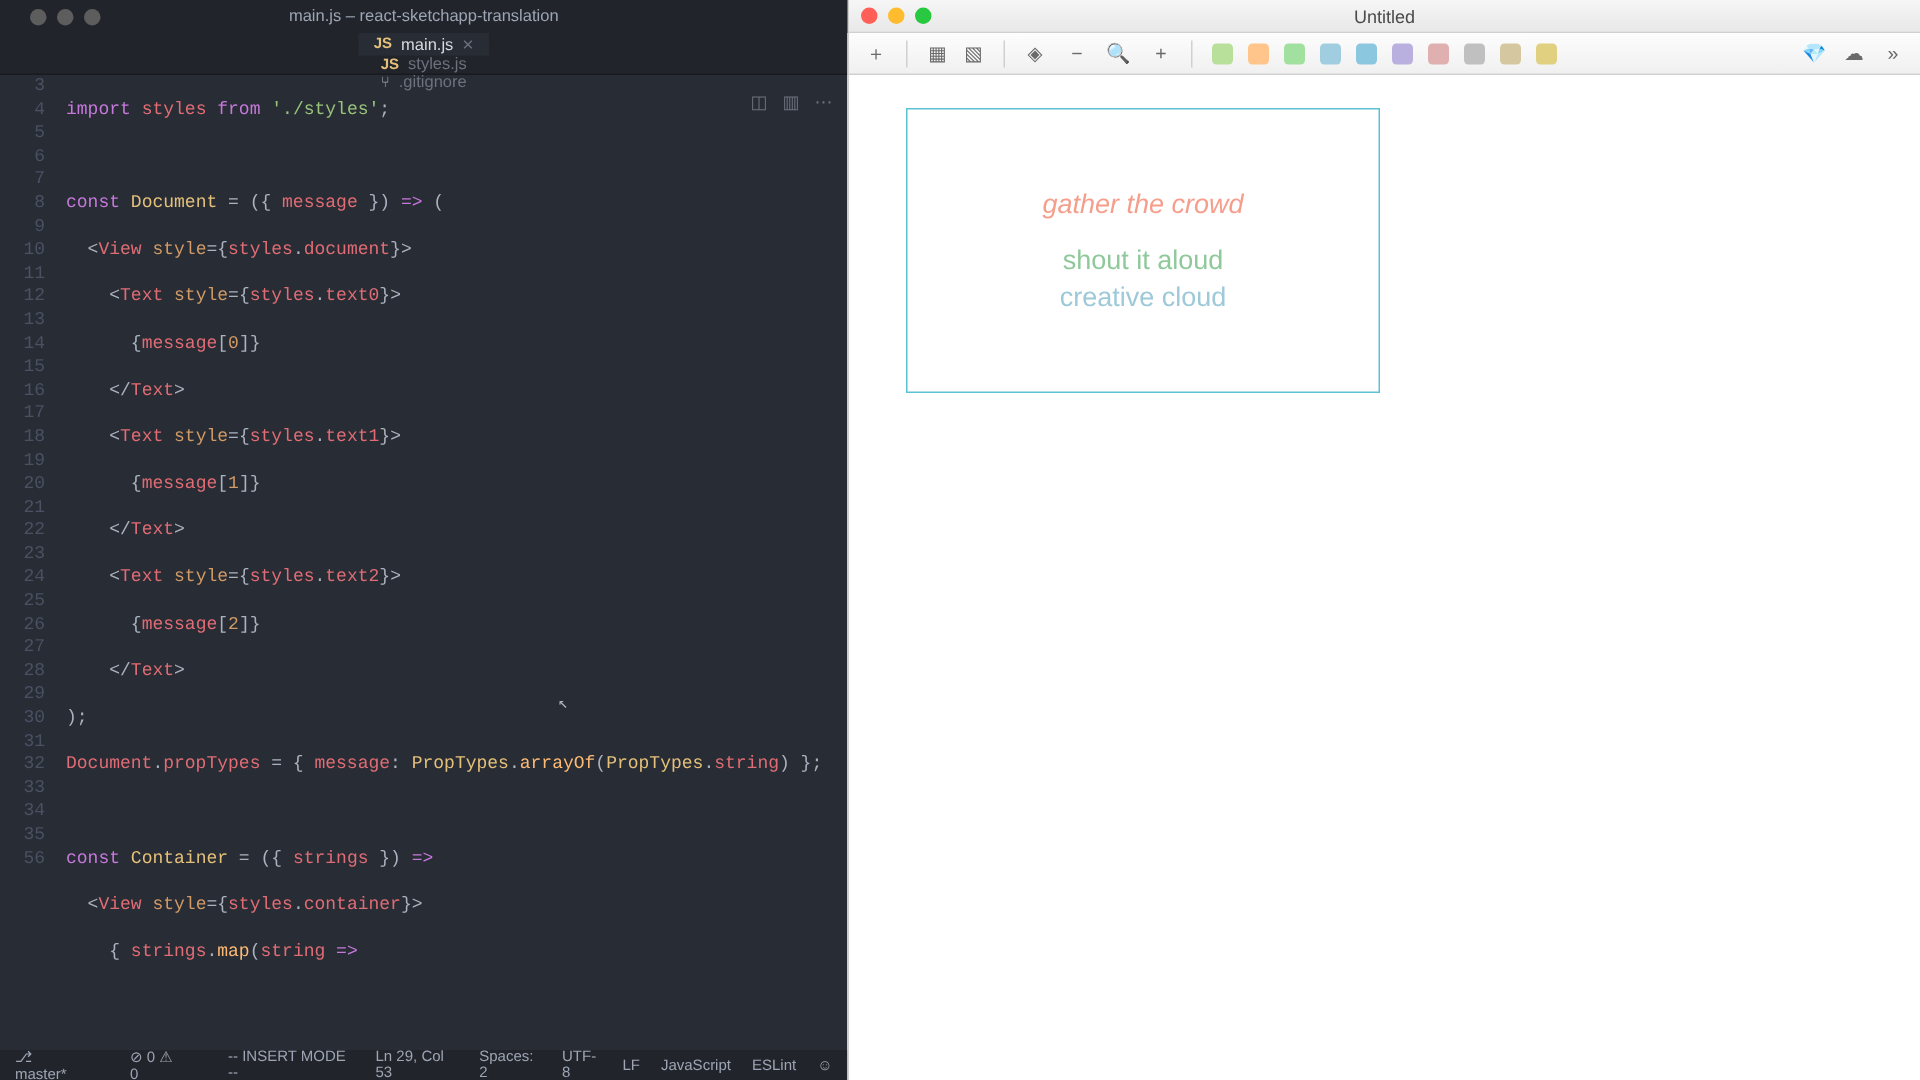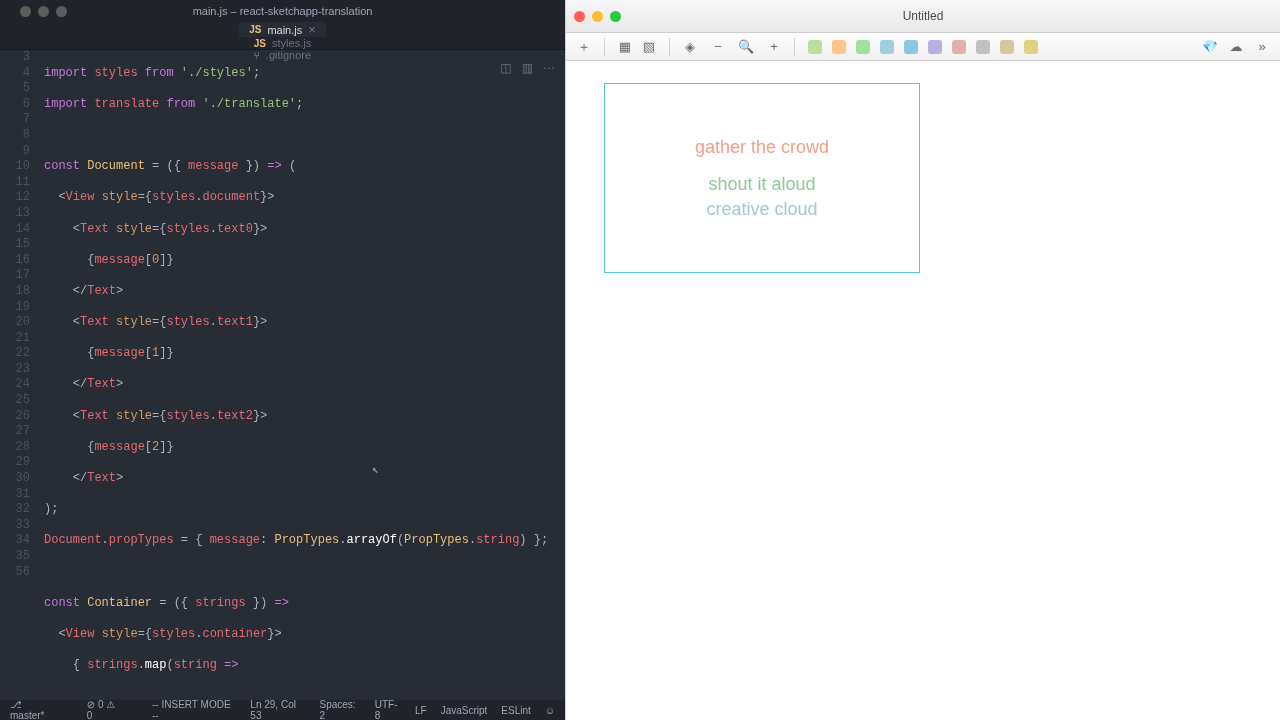--- a/index.html
+++ b/index.html
@@ -78,21 +78,21 @@
   padding-right: 14px;
   color: #495162;
   user-select: none;
 }
 .gutter div { height: 15.6px; }
 .code { flex: 1; white-space: pre; color: #abb2bf; position: relative; }
 .code-line { height: 15.6px; }
 .kw { color: #c678dd; }
 .var { color: #e06c75; }
 .str { color: #98c379; }
-.fn { color: #ffffff; }
+.fn { color: #fdba74; }
 .prop { color: #d19a66; }
 .com { color: #e5c07b; }
 .tag { color: #e06c75; }
 .attr { color: #d19a66; }
 .cursor-mark {
   position: absolute;
   font-size: 11px;
   color: #abb2bf;
   pointer-events: none;
 }
@@ -116,21 +116,21 @@
   background: #fff;
   display: flex;
   flex-direction: column;
   border-left: 1px solid #d0d0d0;
 }
 .sketch-titlebar {
   height: 22px;
   background: linear-gradient(#f6f6f6, #e8e8e8);
   display: flex;
   align-items: center;
-  padding: 16px 8px;
+  padding: 5px 8px;
   position: relative;
   border-bottom: 1px solid #d0d0d0;
 }
 .sketch-titlebar .tl-red { background: #ff5f57; }
 .sketch-titlebar .tl-yellow { background: #febc2e; }
 .sketch-titlebar .tl-green { background: #28c840; }
 .sketch-title {
   position: absolute;
   left: 50%;
   transform: translateX(-50%);
@@ -178,21 +178,21 @@
   width: 316px;
   height: 190px;
   border: 1px solid #5bc3d4;
   display: flex;
   flex-direction: column;
   align-items: center;
   justify-content: center;
   gap: 4px;
 }
 .artline { font-size: 18px; }
-.artline0 { color: #f59e8c; }
+.artline0 { color: #f59e8c; font-style: italic; }
 .artline1 { color: #8fc99b; margin-top: 12px; }
 .artline2 { color: #9ec9d8; }
 </style>
 </head>
 <body>
 
 <div class="editor">
   <div class="editor-titlebar">
     <div class="traffic-lights">
       <div class="traffic-light tl-red"></div>
@@ -255,21 +255,20 @@
         <div>30</div>
         <div>31</div>
         <div>32</div>
         <div>33</div>
         <div>34</div>
       <div>35</div>
         <div>56</div>
     </div>
     <div class="code">
 <div class="code-line"><span class="kw">import</span> <span class="var">styles</span> <span class="kw">from</span> <span class="str">'./styles'</span>;</div>
-<div class="code-line"><span class="kw">import</span> <span class="var">translate</span> <span class="kw">from</span> <span class="str">'./translate'</span>;</div>
 <div class="code-line"></div>
 <div class="code-line"><span class="kw">const</span> <span class="com">Document</span> = ({ <span class="var">message</span> }) <span class="kw">=&gt;</span> (</div>
 <div class="code-line">  &lt;<span class="tag">View</span> <span class="attr">style</span>=<span>{</span><span class="var">styles</span>.<span class="var">document</span><span>}</span>&gt;</div>
 <div class="code-line">    &lt;<span class="tag">Text</span> <span class="attr">style</span>=<span>{</span><span class="var">styles</span>.<span class="var">text0</span><span>}</span>&gt;</div>
 <div class="code-line">      <span>{</span><span class="var">message</span>[<span class="prop">0</span>]<span>}</span></div>
 <div class="code-line">    &lt;/<span class="tag">Text</span>&gt;</div>
 <div class="code-line">    &lt;<span class="tag">Text</span> <span class="attr">style</span>=<span>{</span><span class="var">styles</span>.<span class="var">text1</span><span>}</span>&gt;</div>
 <div class="code-line">      <span>{</span><span class="var">message</span>[<span class="prop">1</span>]<span>}</span></div>
 <div class="code-line">    &lt;/<span class="tag">Text</span>&gt;</div>
 <div class="code-line">    &lt;<span class="tag">Text</span> <span class="attr">style</span>=<span>{</span><span class="var">styles</span>.<span class="var">text2</span><span>}</span>&gt;</div>

